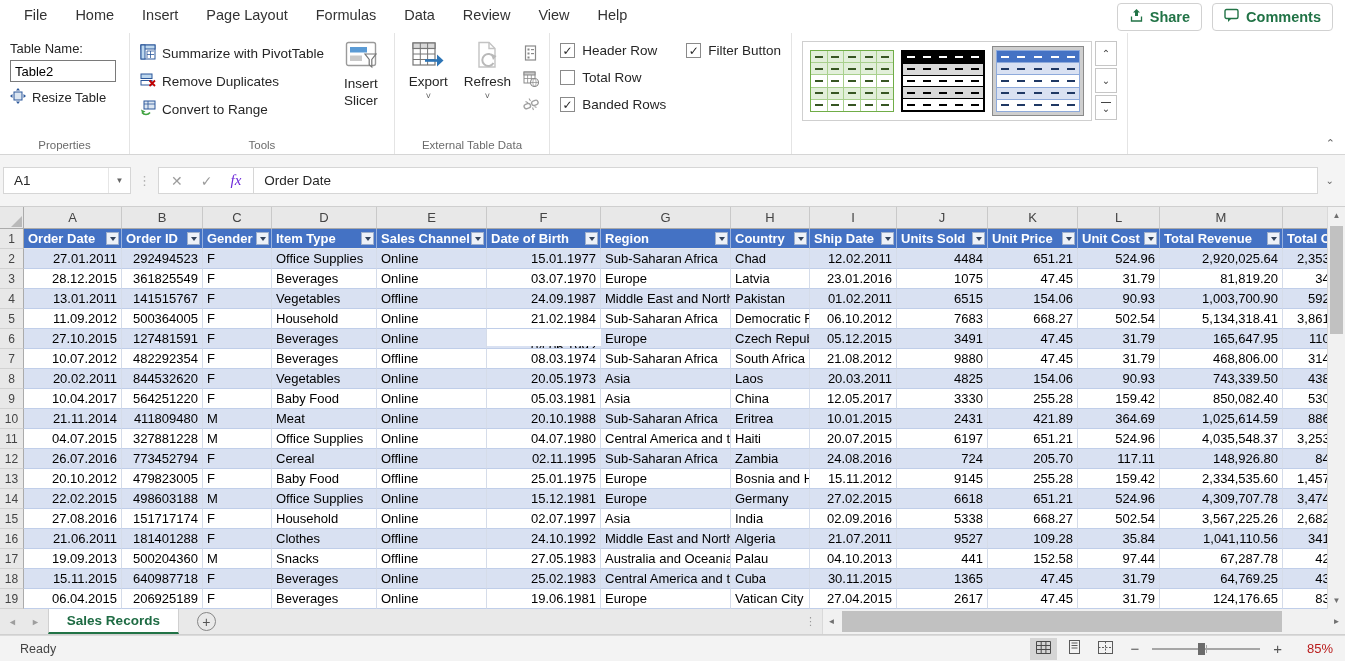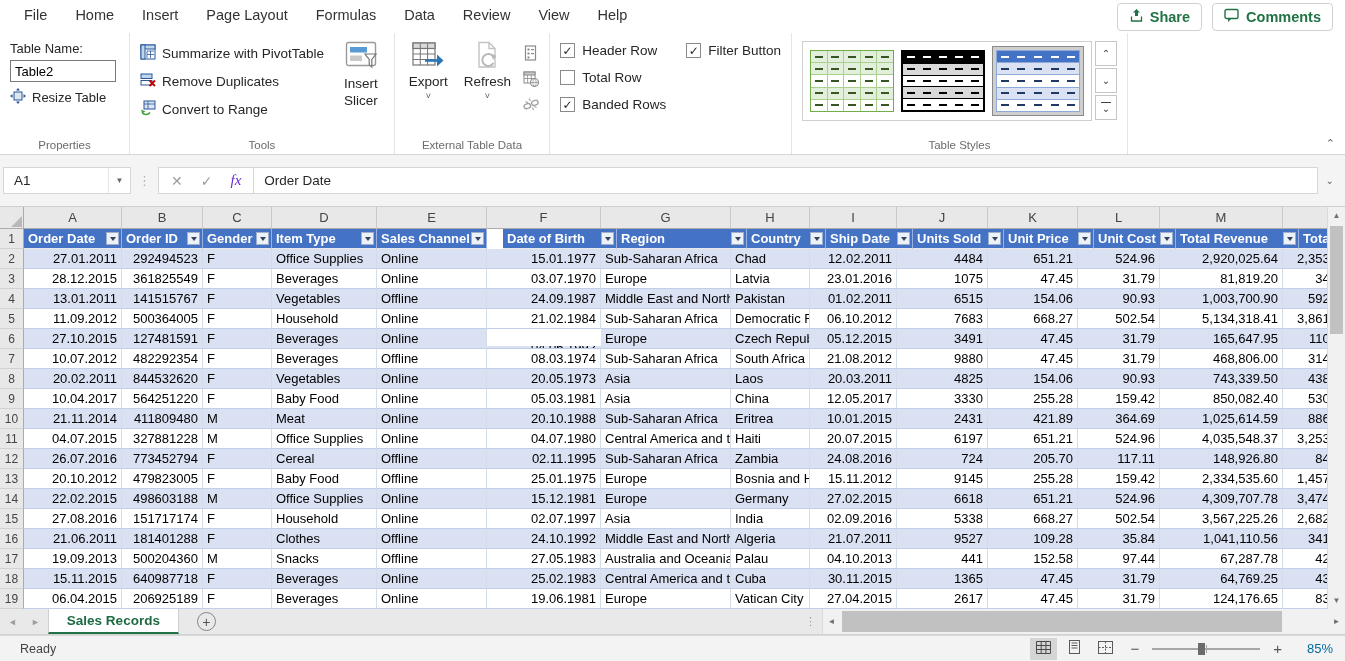--- a/index.html
+++ b/index.html
@@ -115,21 +115,21 @@
   
   #statusbar { height:26px; background:#F3F3F3; display:flex; align-items:center; padding-left:20px;
     font-size:12.5px; color:#444; border-top:1px solid #DADADA; }
   .views { margin-left:auto; display:flex; align-items:center; gap:4px; }
   .viewbtn { width:27px; height:22px; display:flex; align-items:center; justify-content:center; }
   .viewbtn.active { background:#D5D5D5; }
   .zbtn { font-size:15px; color:#555; padding:0 7px; }
   .ztrack { width:108px; height:2px; background:#A6A6A6; position:relative; margin:0 2px; }
   .ztick { position:absolute; left:50%; top:-3px; width:1px; height:8px; background:#A6A6A6; }
   .zthumb { position:absolute; left:42%; top:-5px; width:7px; height:12px; background:#6B6B6B; }
-  .zpct { width:52px; text-align:right; padding-right:12px; font-size:13px; color:#0369a1; }
+  .zpct { width:52px; text-align:right; padding-right:12px; font-size:13px; color:#b91c1c; }
 </style>
 </head>
 <body>
 
 <div id="tabbar">
   <div id="tabbar-tabs" style="display:flex;">
       <div class="rtab">File</div>
       <div class="rtab">Home</div>
       <div class="rtab">Insert</div>
       <div class="rtab">Page Layout</div>
@@ -547,21 +547,20 @@
               </div>
             </div>
           </div>
         </div>
       </div>
     <div class="gal-arrows">
       <div class="gal-arrow">⌃</div>
       <div class="gal-arrow">⌄</div>
       <div class="gal-arrow"><span class="bar"></span>⌄</div>
     </div>
-    <div class="glabel">Table Styles</div>
   </div>
   <span id="ribbon-collapse">⌃</span>
 </div>
 
 <div id="fbar">
   <div class="namebox">
     <span>A1</span>
     <span class="nb-arrow">▼</span>
   </div>
   <span class="fgrip">⋮</span>
@@ -622,21 +621,21 @@
           <span class="fbtn">
             <span class="ftri"></span>
           </span>
         </div>
         <div class="g-hcell" style="width: 110px;">
           <span>Sales Channel</span>
           <span class="fbtn">
             <span class="ftri"></span>
           </span>
         </div>
-        <div class="g-hcell" style="width: 114px; margin-left: 16px;">
+        <div class="g-hcell" style="width: 114px;">
           <span>Date of Birth</span>
           <span class="fbtn">
             <span class="ftri"></span>
           </span>
         </div>
         <div class="g-hcell" style="width: 130px;">
           <span>Region</span>
           <span class="fbtn">
             <span class="ftri"></span>
           </span>

